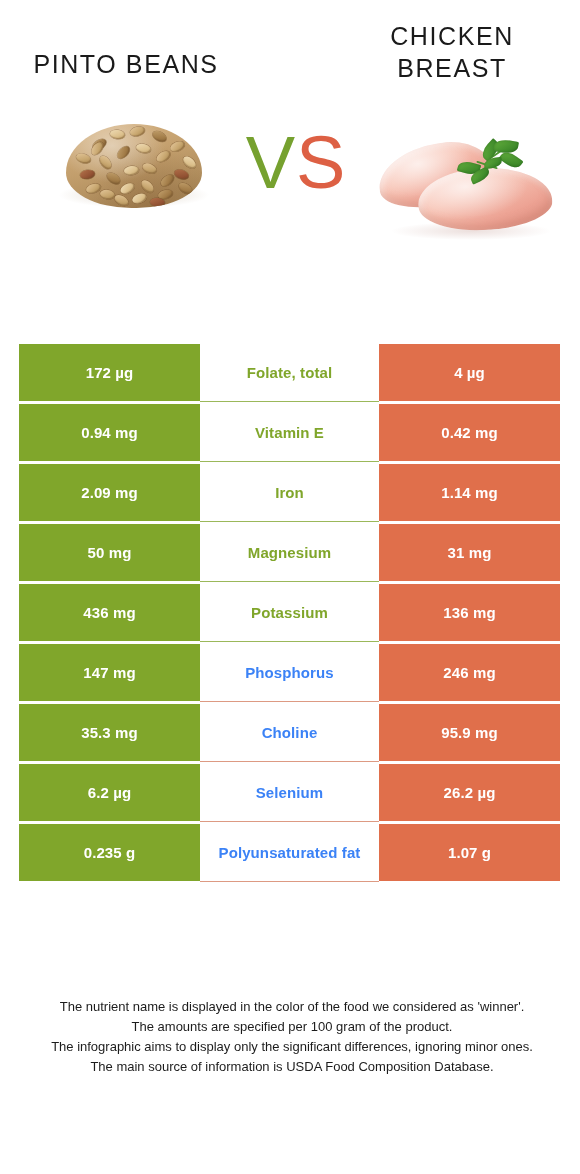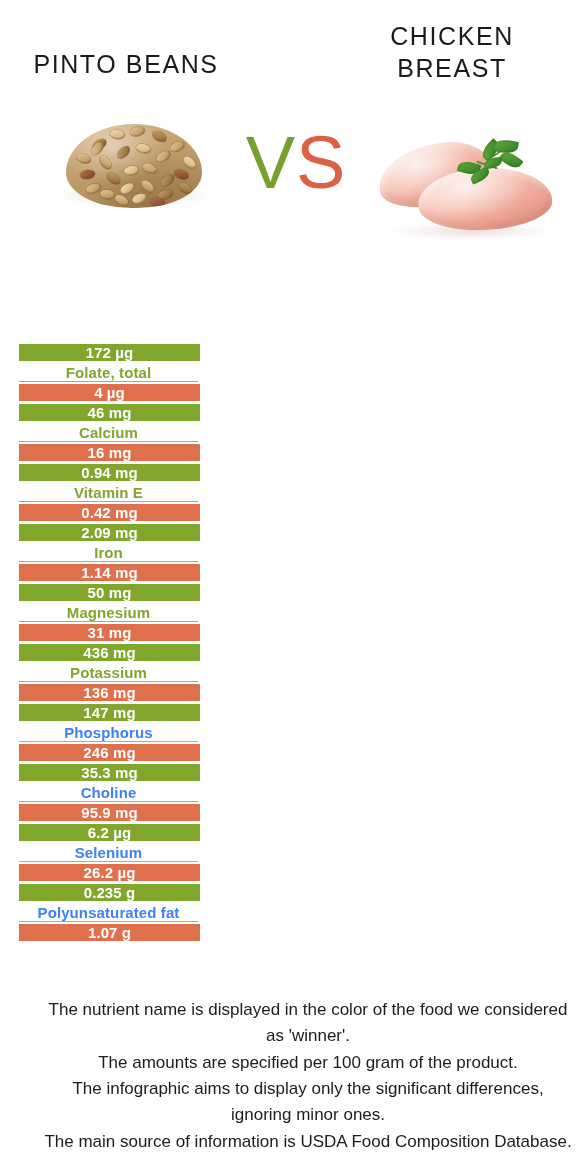--- a/index.html
+++ b/index.html
@@ -86,39 +86,39 @@
   .basil { position: absolute; left: 82px; top: 6px; width: 70px; height: 44px; }
   .leaf {
     position: absolute; background: linear-gradient(140deg, #67b23f 0%, #3e8a2a 70%, #2c6b1e 100%);
     border-radius: 62% 8% 62% 8%;
     box-shadow: inset 0 0 3px rgba(20,70,15,.45);
   }
   .stem { position: absolute; background: #4d9431; border-radius: 2px; }
 
   
   .table { position: absolute; left: 19px; top: 344px; width: 541px; }
-  .row { display: flex; height: 60px; flex-direction: column; }
+  .row { display: flex; height: 60px; }
   .cell {
     display: flex; align-items: center; justify-content: center;
     font-size: 15px; font-weight: 600; letter-spacing: .1px;
   }
   .cell-left, .cell-right { width: 181px; color: #ffffff; }
   .cell-left  { background: #80a62b; margin-bottom: 3px; }
   .cell-right { background: #e06f4b; margin-bottom: 3px; }
   .cell-mid {
     width: 179px; background: #ffffff; font-weight: 700; font-size: 15px;
     border-bottom: 1px solid #80a62b; margin-bottom: 2px;
   }
   .row.win-left  .cell-mid { color: #80a62b; border-bottom-color: #9bb85a; }
   .row.win-right .cell-mid { color: #3b82f6; border-bottom-color: #dd9a83; }
 
   
   .footer {
-    position: absolute; left: 44px; top: 997px; width: 528px;
-    text-align: center; font-size: 17px; line-height: 1.55;
+    position: absolute; left: 28px; top: 997px; width: 528px;
+    text-align: center; font-size: 13px; line-height: 1.55;
     color: #1c1c1c; white-space: pre-line;
     font-family: "Liberation Sans", sans-serif;
   }
 </style>
 </head>
 <body>
 
 <div class="page">
 
   <div class="header">
@@ -187,25 +187,20 @@
   </div>
 
   <div class="table">
 
     <div class="row win-left">
       <div class="cell cell-left">172 µg</div>
       <div class="cell cell-mid">Folate, total</div>
       <div class="cell cell-right">4 µg</div>
     </div>
 
-    <div class="row win-left">
-      <div class="cell cell-left">46 mg</div>
-      <div class="cell cell-mid">Calcium</div>
-      <div class="cell cell-right">16 mg</div>
-    </div>
 
     <div class="row win-left">
       <div class="cell cell-left">0.94 mg</div>
       <div class="cell cell-mid">Vitamin E</div>
       <div class="cell cell-right">0.42 mg</div>
     </div>
 
     <div class="row win-left">
       <div class="cell cell-left">2.09 mg</div>
       <div class="cell cell-mid">Iron</div>

